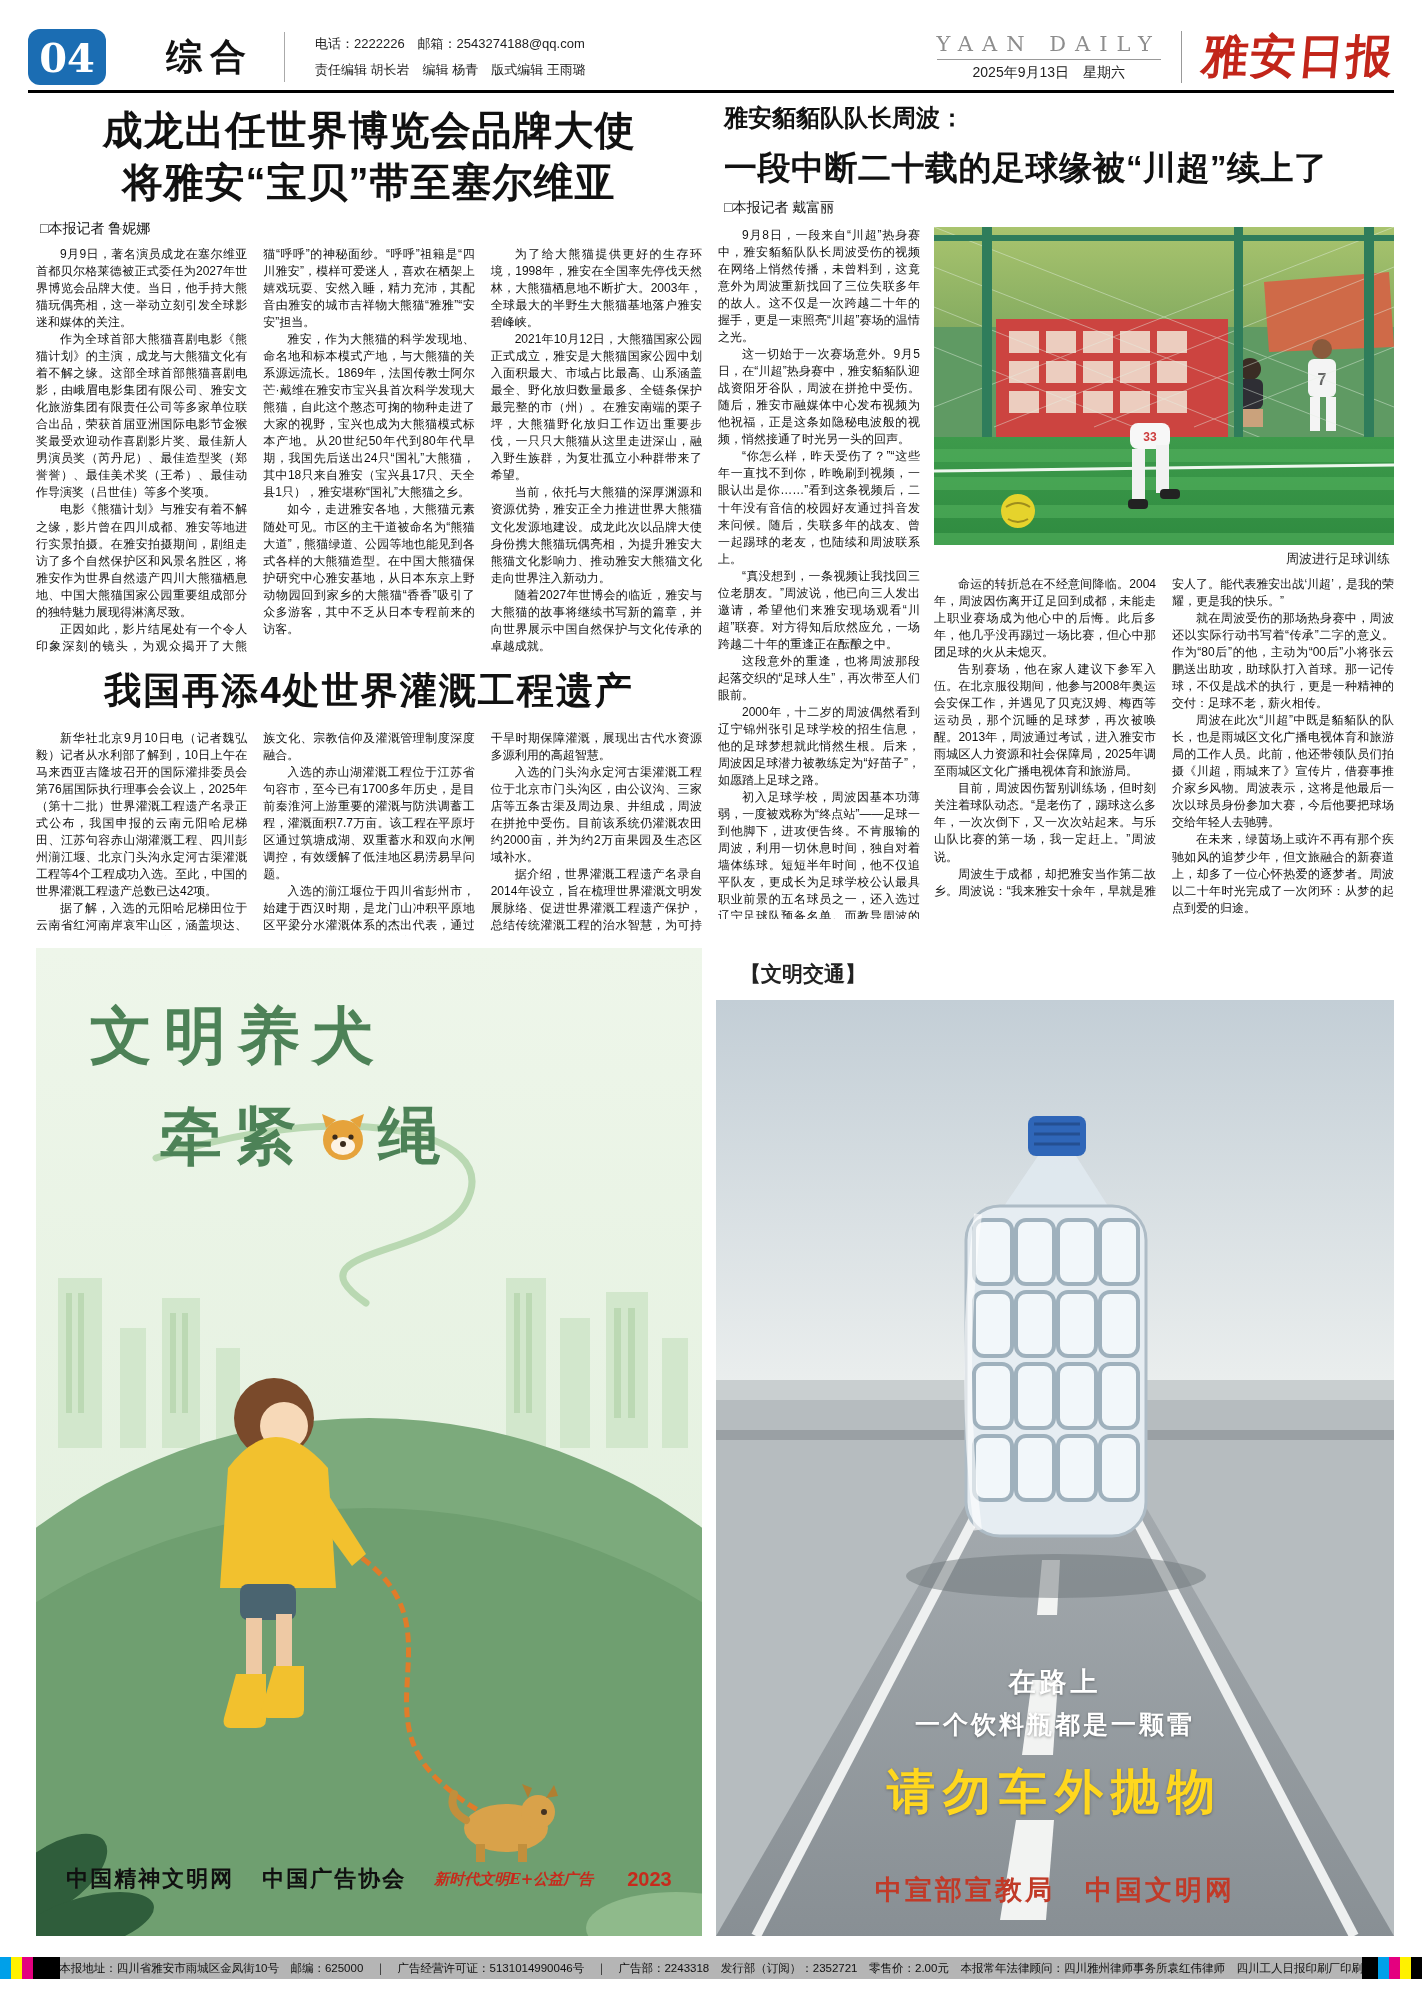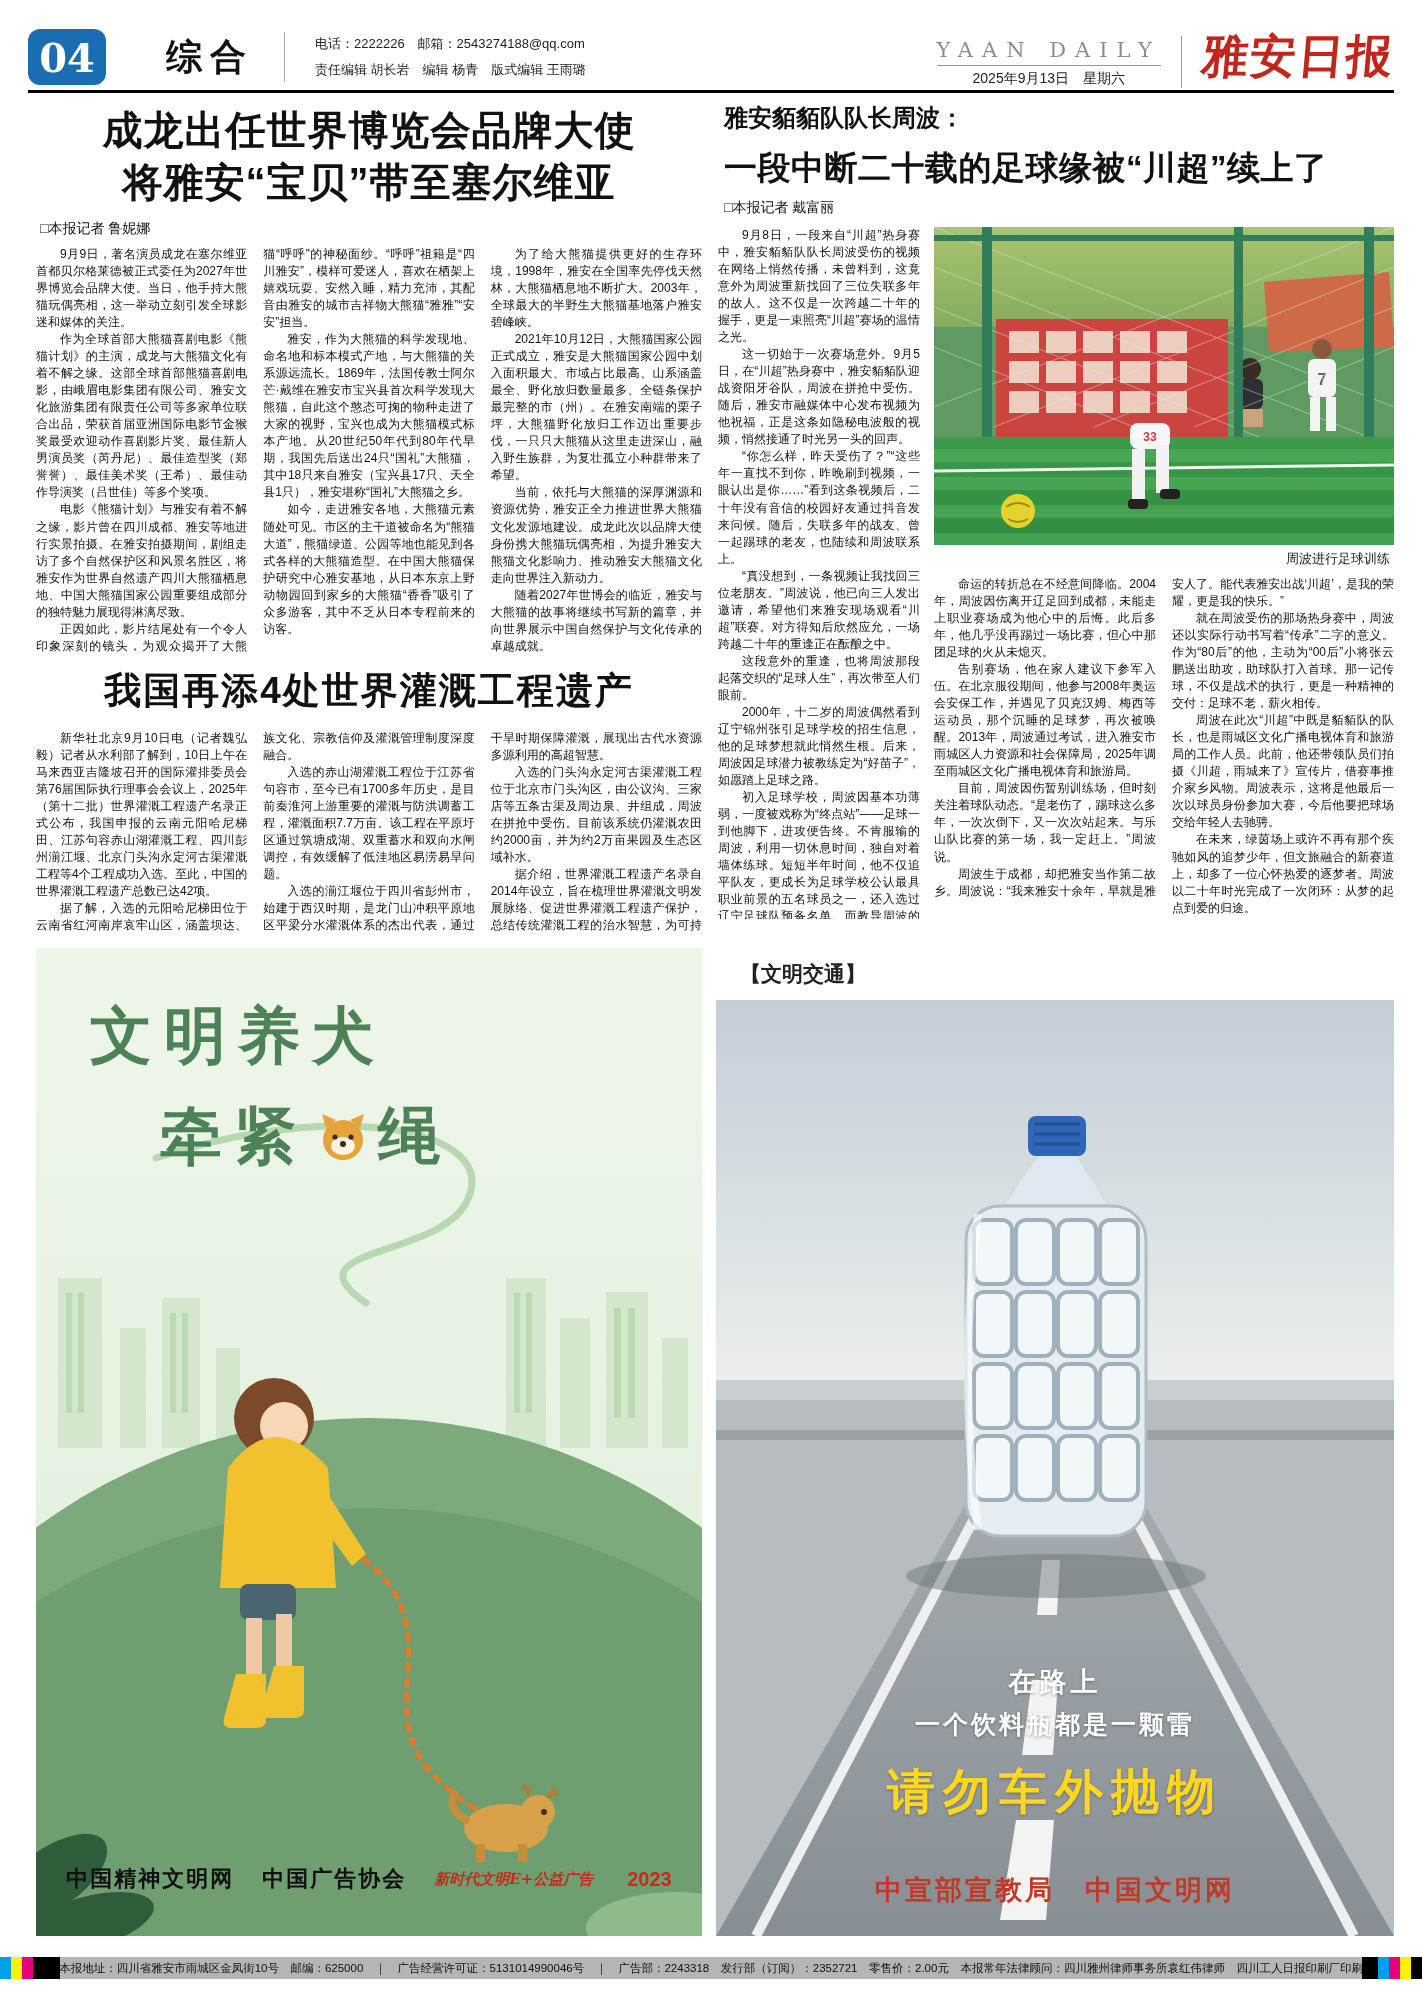--- a/index.html
+++ b/index.html
@@ -7,21 +7,21 @@
   .page{position:relative;width:1422px;height:2004px;background:#fff;margin:0 auto;overflow:hidden;}
 
   
   .hdr{position:absolute;left:28px;top:24px;width:1366px;height:66px;border-bottom:3px solid #000;
        display:flex;align-items:center;}
   .pagenum{width:78px;height:56px;background:#1b6db3;color:#fff;font-family:"DejaVu Serif",serif;
        font-size:40px;font-weight:bold;display:flex;align-items:center;justify-content:center;border-radius:12px;}
   .section{font-size:36px;font-weight:900;letter-spacing:8px;margin-left:60px;}
   .hdr-div{width:1px;height:50px;background:#aaa;margin:0 30px;}
   .contact{font-size:13px;line-height:2.0;color:#222;}
-  .md-right{margin-left:auto;display:flex;align-items:flex-end;}
+  .md-right{margin-left:auto;display:flex;align-items:center;}
   .yaan-block{text-align:center;margin-right:20px;}
   .yaan-en{font-family:"DejaVu Serif",serif;font-size:21px;color:#8d8d8d;letter-spacing:9px;}
   .yaan-date{font-size:14px;color:#222;border-top:1px solid #999;margin-top:3px;padding-top:4px;}
   .md-vline{width:1px;height:52px;background:#999;margin-right:20px;}
   .logo{color:#c2251a;font-family:"DejaVu Serif",serif;font-weight:bold;font-size:46px;
         transform:skewX(-5deg);letter-spacing:2px;}
 
   
   .art{position:absolute;overflow:hidden;}
   #art1{left:36px;top:98px;width:666px;height:560px;}

